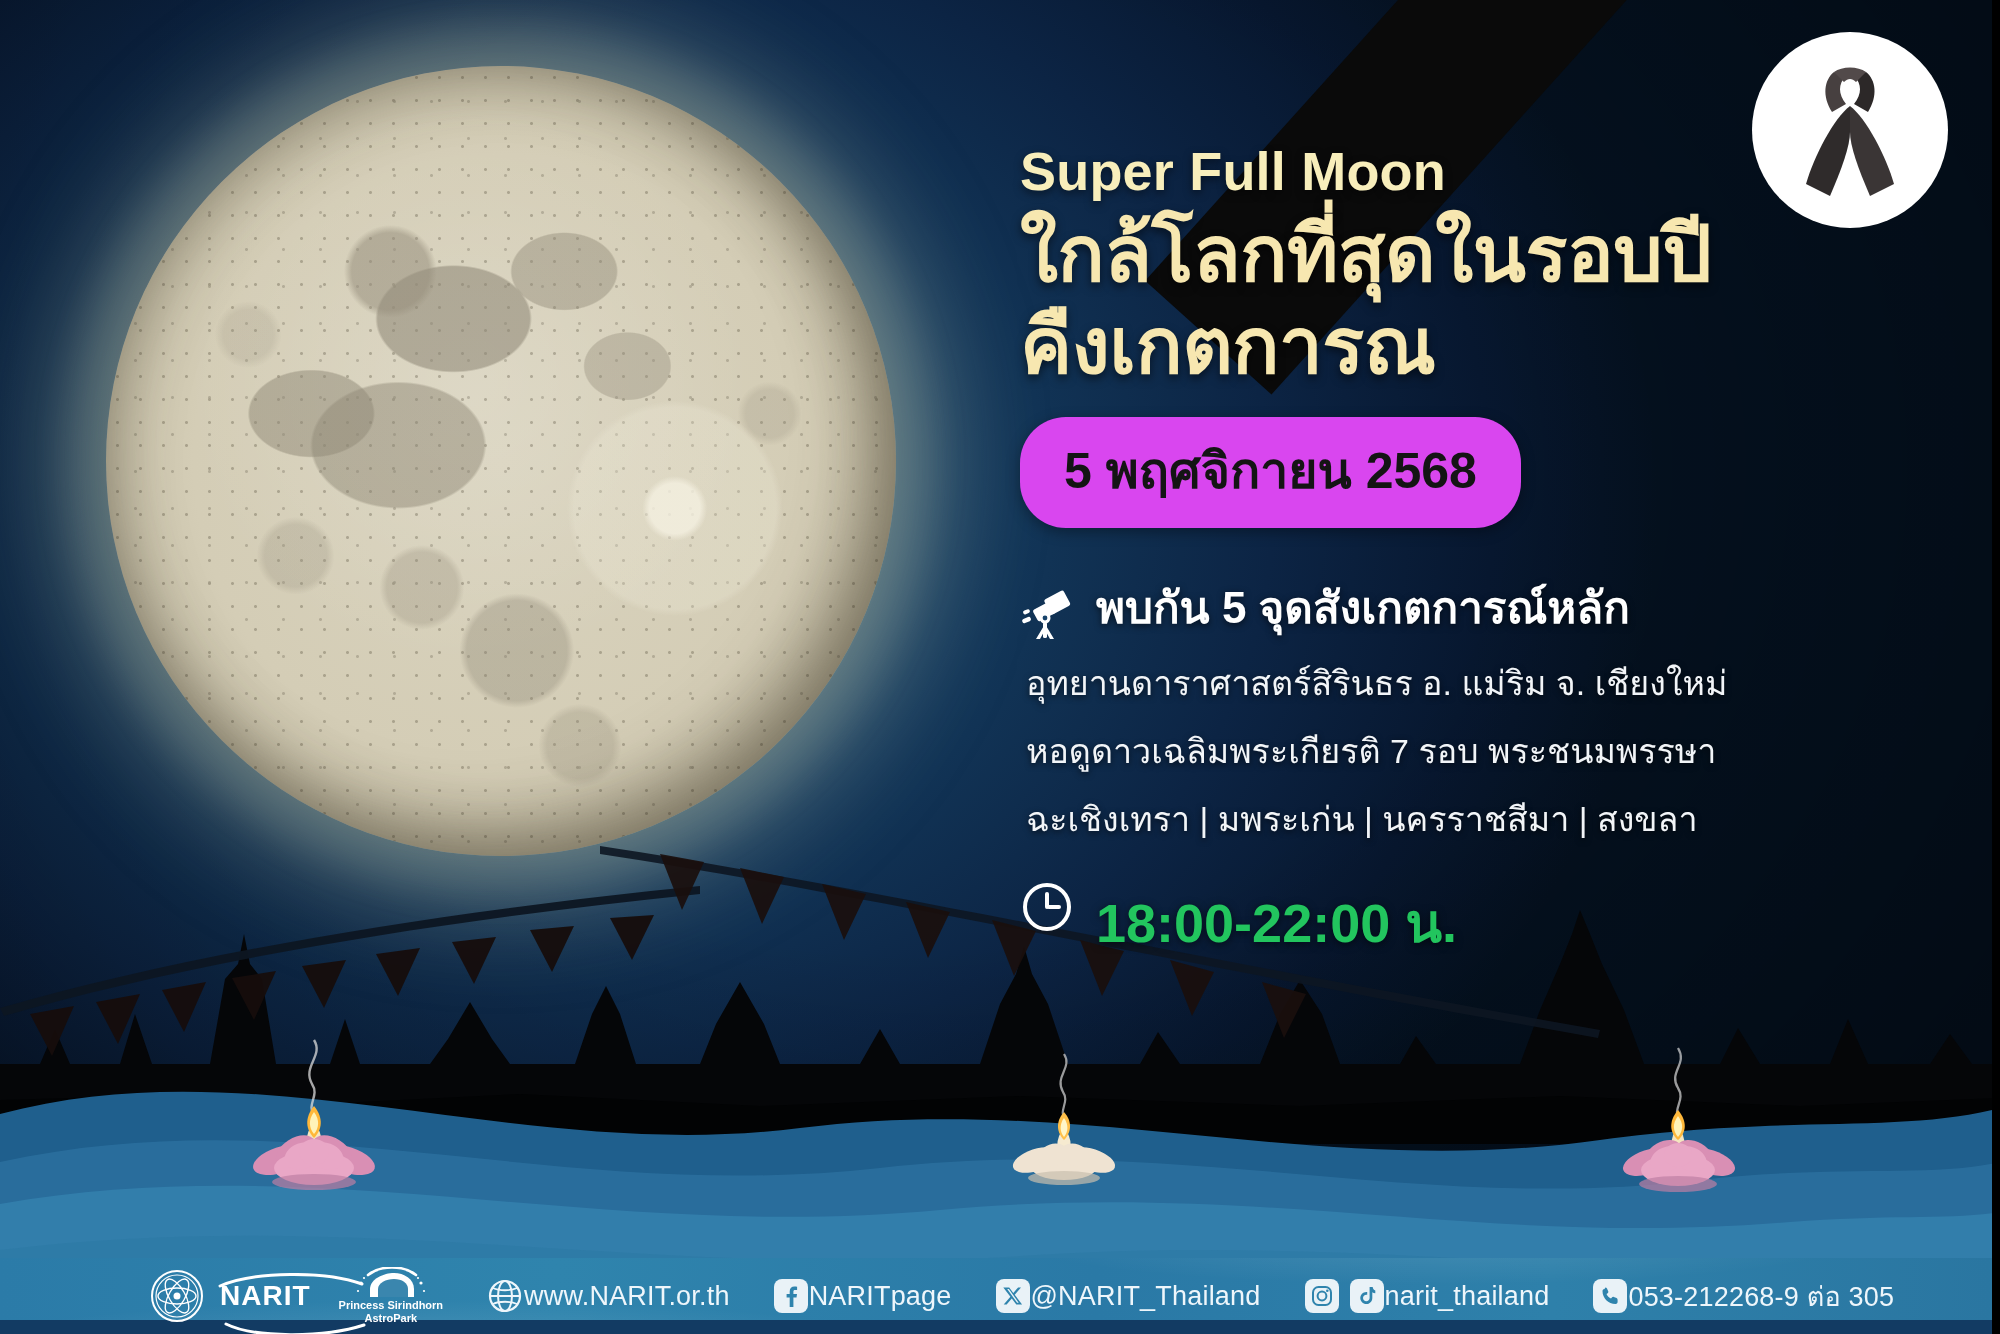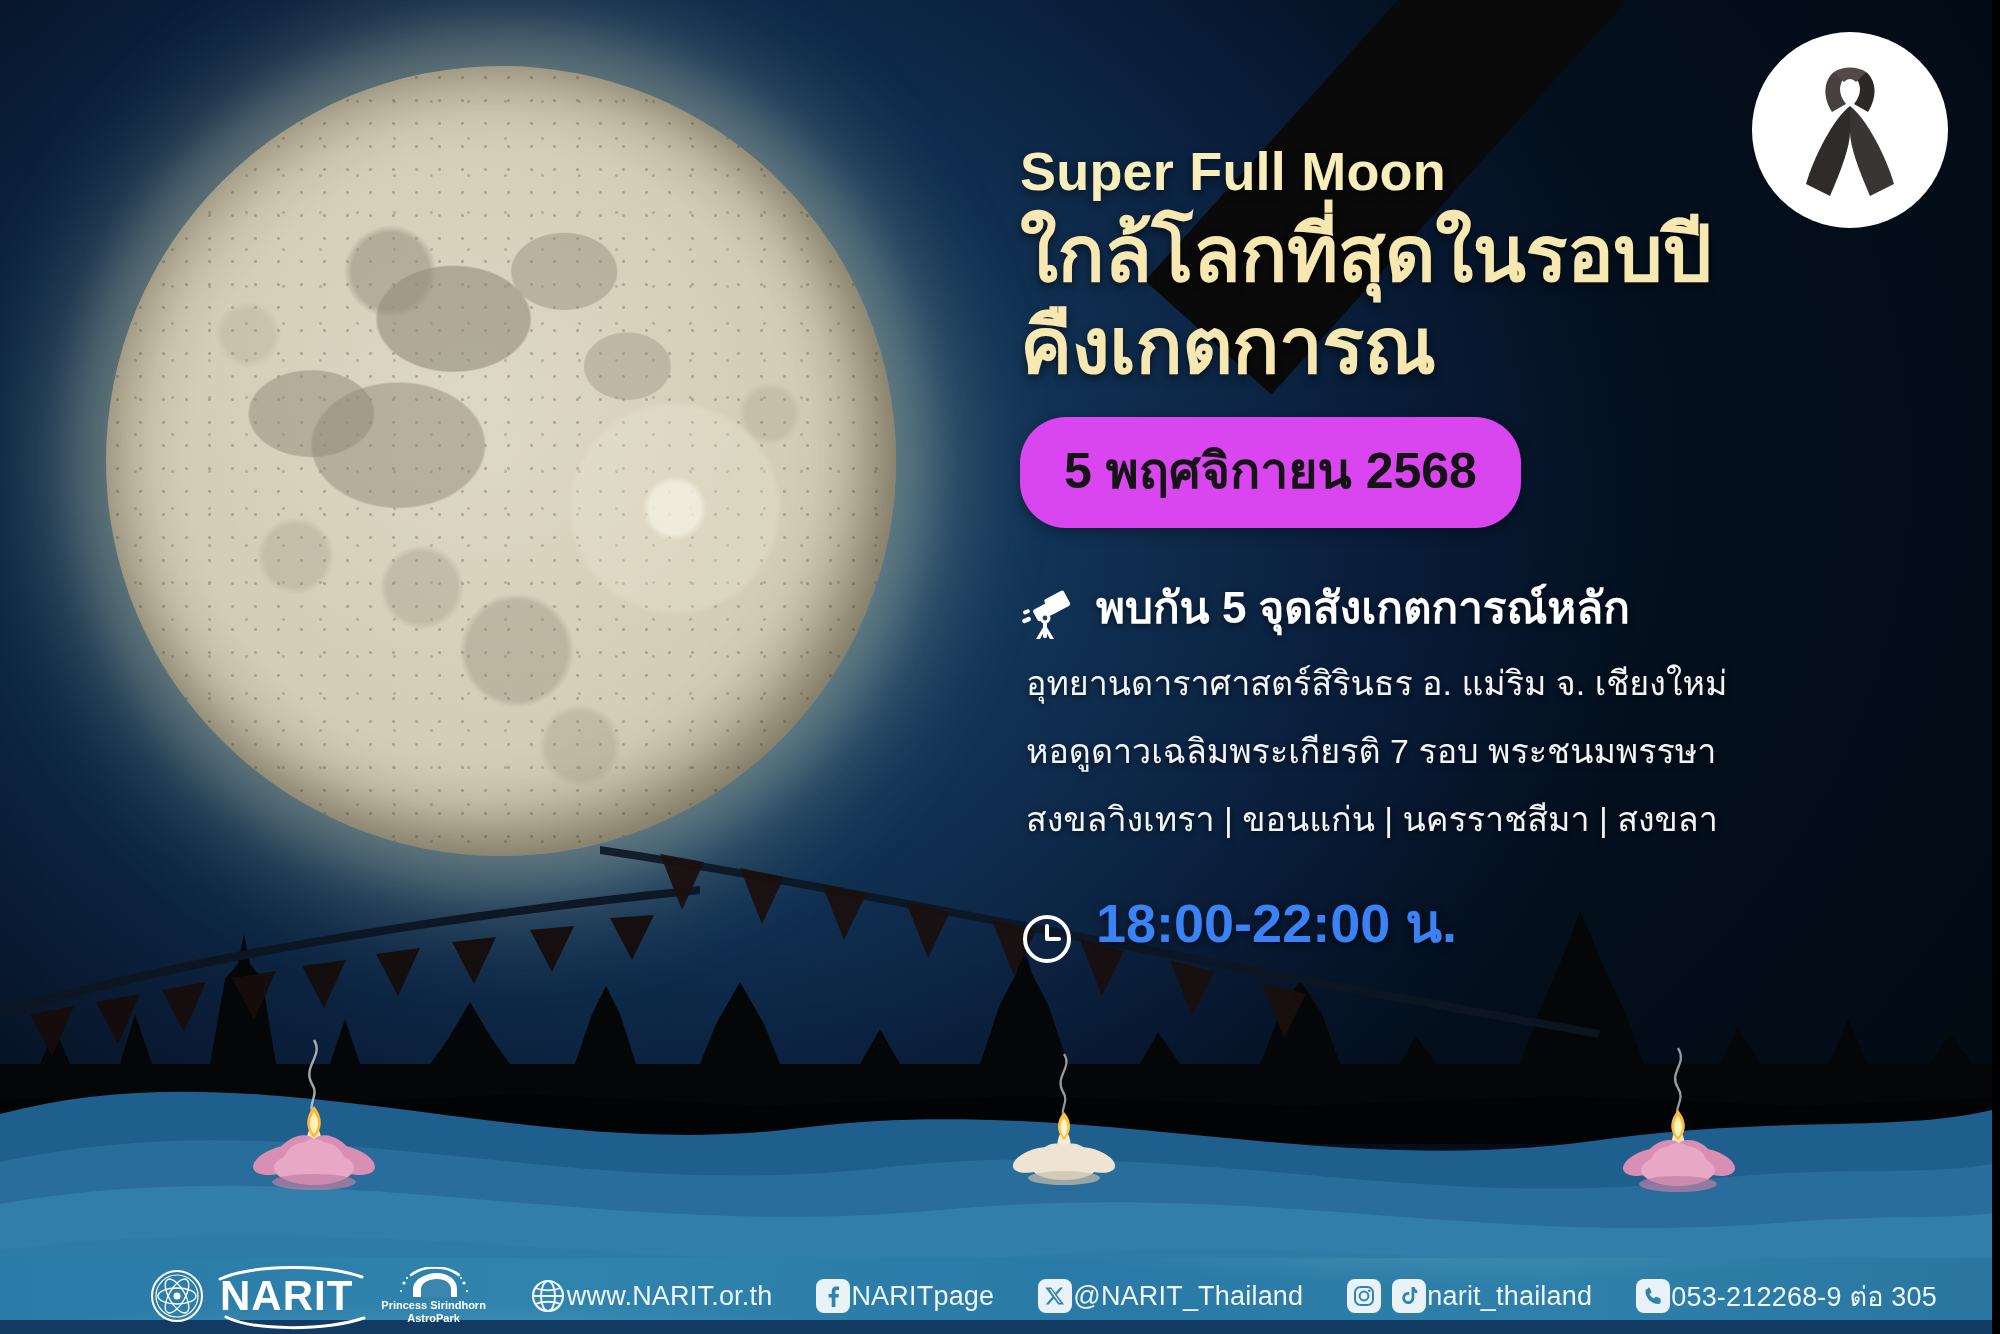--- a/index.html
+++ b/index.html
@@ -158,23 +158,23 @@
   .venue-line {
     color: #f2f5f8;
     font-size: 34px;
     font-weight: 400;
     margin-top: 14px;
     margin-left: 6px;
     text-shadow: 0 2px 6px rgba(0,0,0,.65);
     white-space: nowrap;
   }
   .time-row {
-    display: flex; align-items: flex-end; gap: 22px;
+    display: flex; align-items: flex-start; gap: 22px;
     margin-top: 34px;
-    color: #3b82f6;
+    color: #22c55e;
     font-size: 54px;
     font-weight: 700;
     text-shadow: 0 2px 8px rgba(0,0,0,.6);
   }
 
   
   .footer {
     position: absolute; left:0; right:0; bottom:0;
     height: 76px;
     display: flex; align-items: center;
@@ -195,21 +195,21 @@
   }
   .f-item { display:flex; align-items:center; gap:1px; position:relative; z-index:2; }
   .f-text { color:#eef6fb; font-size:27px; font-weight:400; white-space:nowrap; letter-spacing:.2px; }
   .f-gap { width:44px; }
   .sq-icon {
     width:34px; height:34px; border-radius:8px; background:#e9f2f7;
     display:flex; align-items:center; justify-content:center; flex:0 0 auto;
   }
   .logo-wrap { display:flex; align-items:center; gap:16px; position:relative; z-index:2; }
 
-  .brand-narit { color:#fff; font-size:42px; font-weight:700; letter-spacing:1px; line-height:1; position:relative; }
+  .brand-narit { color:#fff; font-size:28px; font-weight:700; letter-spacing:1px; line-height:1; position:relative; }
   .astro-sub { color:#fff; font-size:11px; line-height:1.15; text-align:center; font-weight:600; }
 </style>
 </head>
 <body>
 
 <div id="poster">
 
   <div class="sky"></div>
   <div class="sky-vignette"></div>
 
@@ -345,21 +345,21 @@
           <circle cx="25" cy="30" r="2.4" fill="#17436b"></circle>
           <rect x="23" y="34" width="4" height="16" rx="1.6" fill="#ffffff"></rect>
           <path d="M16 51 L25 36 L34 51 L30 51 L25 42 L20 51 Z" fill="#ffffff"></path>
           <rect x="2" y="30" width="9" height="4.5" rx="2" fill="#ffffff" transform="rotate(-22 6 32)"></rect>
           <rect x="3" y="22" width="7" height="4" rx="2" fill="#ffffff" transform="rotate(-22 6 24)"></rect>
         </svg>
         <span>พบกัน 5 จุดสังเกตการณ์หลัก</span>
       </div>
       <div class="venue-line">อุทยานดาราศาสตร์สิรินธร อ. แม่ริม จ. เชียงใหม่</div>
       <div class="venue-line">หอดูดาวเฉลิมพระเกียรติ 7 รอบ พระชนมพรรษา</div>
-      <div class="venue-line">สงขลาิงเทรา | ขอนแก่น | นครราชสีมา | สงขลา</div>
+      <div class="venue-line">ฉะเชิงเทรา | มพระเก่น | นครราชสีมา | สงขลา</div>
     </div>
 
     <div class="time-row">
       <svg width="54" height="54" viewBox="0 0 54 54">
         <circle cx="27" cy="27" r="22" fill="none" stroke="#ffffff" stroke-width="4"></circle>
         <rect x="25" y="12" width="4" height="17" rx="2" fill="#ffffff"></rect>
         <rect x="27" y="25" width="14" height="4" rx="2" fill="#ffffff"></rect>
       </svg>
       <span>18:00-22:00 น.</span>
     </div>

